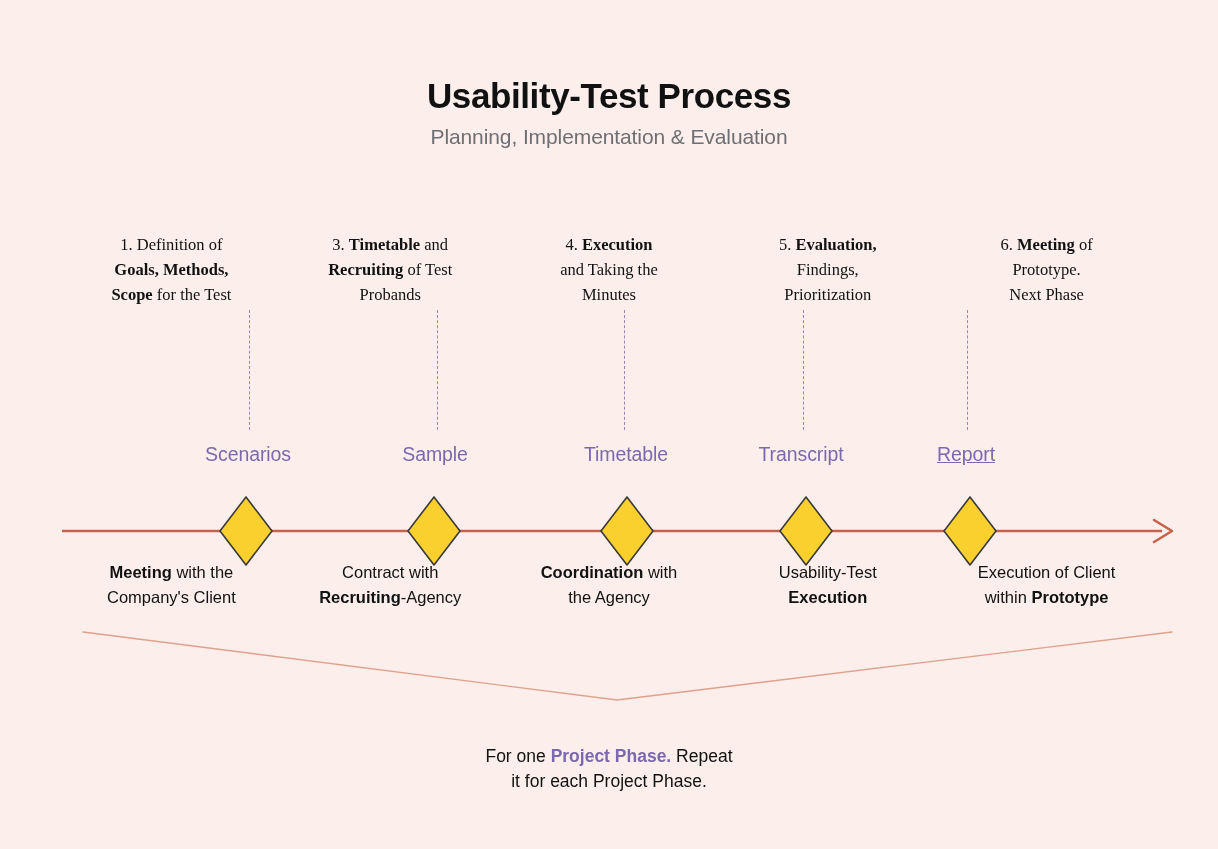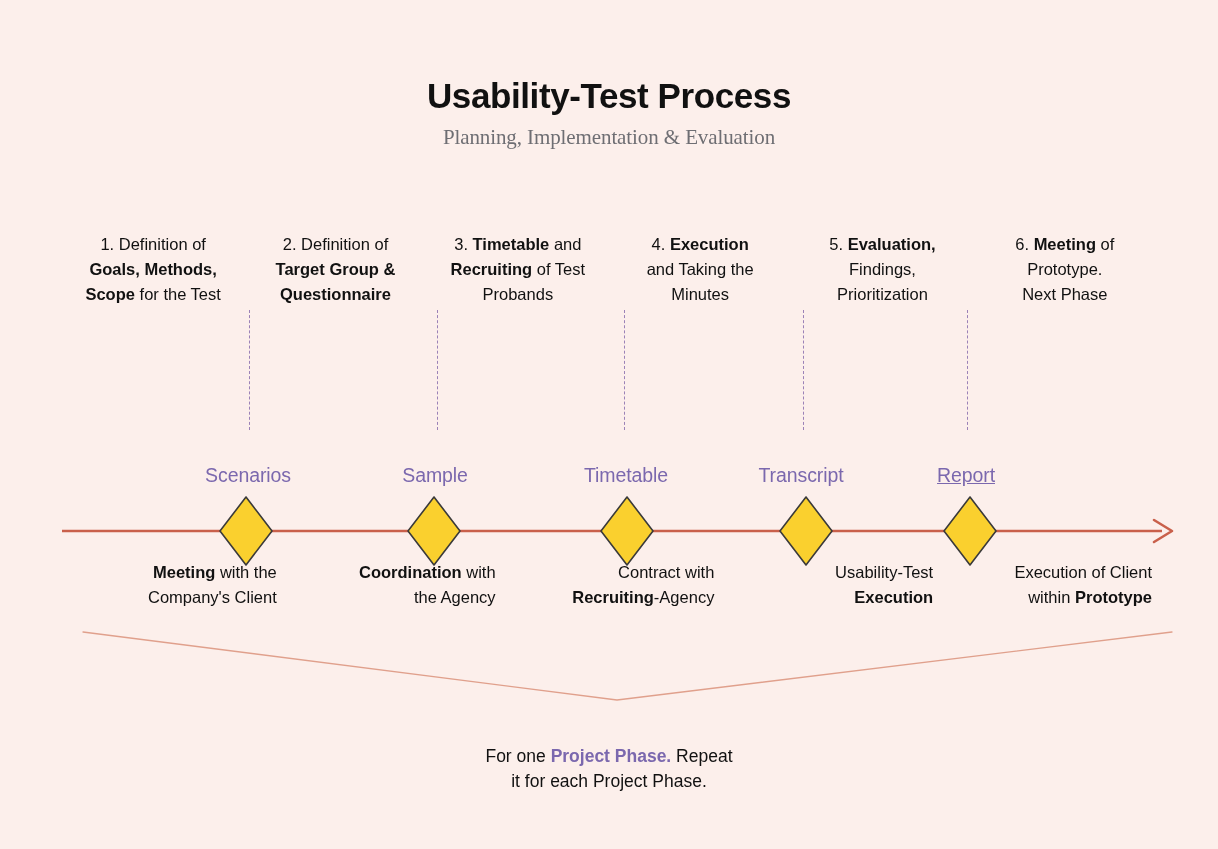--- a/index.html
+++ b/index.html
@@ -37,41 +37,41 @@
     letter-spacing: -0.4px;
     color: #111111;
     line-height: 1.15;
   }
   .subtitle {
     margin-top: 9px;
     font-size: 21px;
     font-weight: 400;
     color: #6E6E73;
     letter-spacing: -0.1px;
-    font-family: Liberation Serif, serif;
   }
 
   
   .cols {
     position: absolute;
     top: 232px;
     left: 62px;
     width: 1094px;
     display: flex;
   }
   .col {
     flex: 1 1 0;
     text-align: center;
     padding: 0 6px;
   }
   .step-text {
     font-size: 16.5px;
     line-height: 25px;
     color: #111111;
     font-weight: 400;
+    font-family: Liberation Serif, serif;
   }
   .step-text b { font-weight: 700; }
 
   
   .dashes {
     position: absolute;
     top: 310px;
     left: 0;
     width: 1218px;
     height: 120px;
@@ -82,21 +82,21 @@
     top: 0;
     width: 0;
     height: 120px;
     border-left: 1.4px dashed #8b6fae;
     opacity: 0.85;
   }
 
   
   .deliverables {
     position: absolute;
-    top: 464px;
+    top: 443px;
     left: 0;
     width: 1218px;
     height: 30px;
   }
   .deliverable {
     position: absolute;
     top: 0;
     transform: translateX(-50%);
     font-size: 19.5px;
     color: #7B68AE;
@@ -117,21 +117,21 @@
   
   .bottom-row {
     position: absolute;
     top: 560px;
     left: 62px;
     width: 1094px;
     display: flex;
   }
   .bottom-col {
     flex: 1 1 0;
-    text-align: right;
+    text-align: center;
     padding: 0 4px;
   }
   .bottom-text {
     font-size: 16.5px;
     line-height: 25px;
     color: #111111;
     font-weight: 400;
   }
   .bottom-text b { font-weight: 700; }
 
@@ -157,23 +157,20 @@
 <div id="infographic">
 
   <div class="header">
     <div class="title">Usability-Test Process</div>
     <div class="subtitle">Planning, Implementation &amp; Evaluation</div>
   </div>
 
   <div class="cols">
     <div class="col">
       <div class="step-text"><span>1. Definition of</span><br><b>Goals, Methods,</b><br><b>Scope</b><span> for the Test</span></div>
-    </div>
-    <div class="col">
-      <div class="step-text"><span>2. Definition of</span><br><b>Target Group &amp;</b><br><b>Questionnaire</b></div>
     </div>
     <div class="col">
       <div class="step-text"><span>3. </span><b>Timetable</b><span> and</span><br><b>Recruiting</b><span> of Test</span><br><span>Probands</span></div>
     </div>
     <div class="col">
       <div class="step-text"><span>4. </span><b>Execution</b><br><span>and Taking the</span><br><span>Minutes</span></div>
     </div>
     <div class="col">
       <div class="step-text"><span>5. </span><b>Evaluation,</b><br><span>Findings,</span><br><span>Prioritization</span></div>
     </div>
@@ -207,24 +204,24 @@
       <polygon points="806,497 832,531 806,565 780,531" fill="#FAD02E" stroke="#3A3A3A" stroke-width="1.6" stroke-linejoin="round"></polygon>
       <polygon points="970,497 996,531 970,565 944,531" fill="#FAD02E" stroke="#3A3A3A" stroke-width="1.6" stroke-linejoin="round"></polygon>
       <polyline points="83,632 617,700 1172,632" fill="none" stroke="#E0A08C" stroke-width="1.3" stroke-linecap="round" stroke-linejoin="round"></polyline>
     </svg>
 
   <div class="bottom-row">
     <div class="bottom-col">
       <div class="bottom-text"><b>Meeting</b><span> with the</span><br><span>Company's Client</span></div>
     </div>
     <div class="bottom-col">
+      <div class="bottom-text"><span>Contract with</span><br><b>Recruiting</b><span>-Agency</span></div>
+    </div>
+    <div class="bottom-col">
       <div class="bottom-text"><b>Coordination</b><span> with</span><br><span>the Agency</span></div>
-    </div>
-    <div class="bottom-col">
-      <div class="bottom-text"><span>Contract with</span><br><b>Recruiting</b><span>-Agency</span></div>
     </div>
     <div class="bottom-col">
       <div class="bottom-text"><span>Usability-Test</span><br><b>Execution</b></div>
     </div>
     <div class="bottom-col">
       <div class="bottom-text"><span>Execution of Client</span><br><span>within </span><b>Prototype</b></div>
     </div>
   </div>
 
   <div class="caption">

